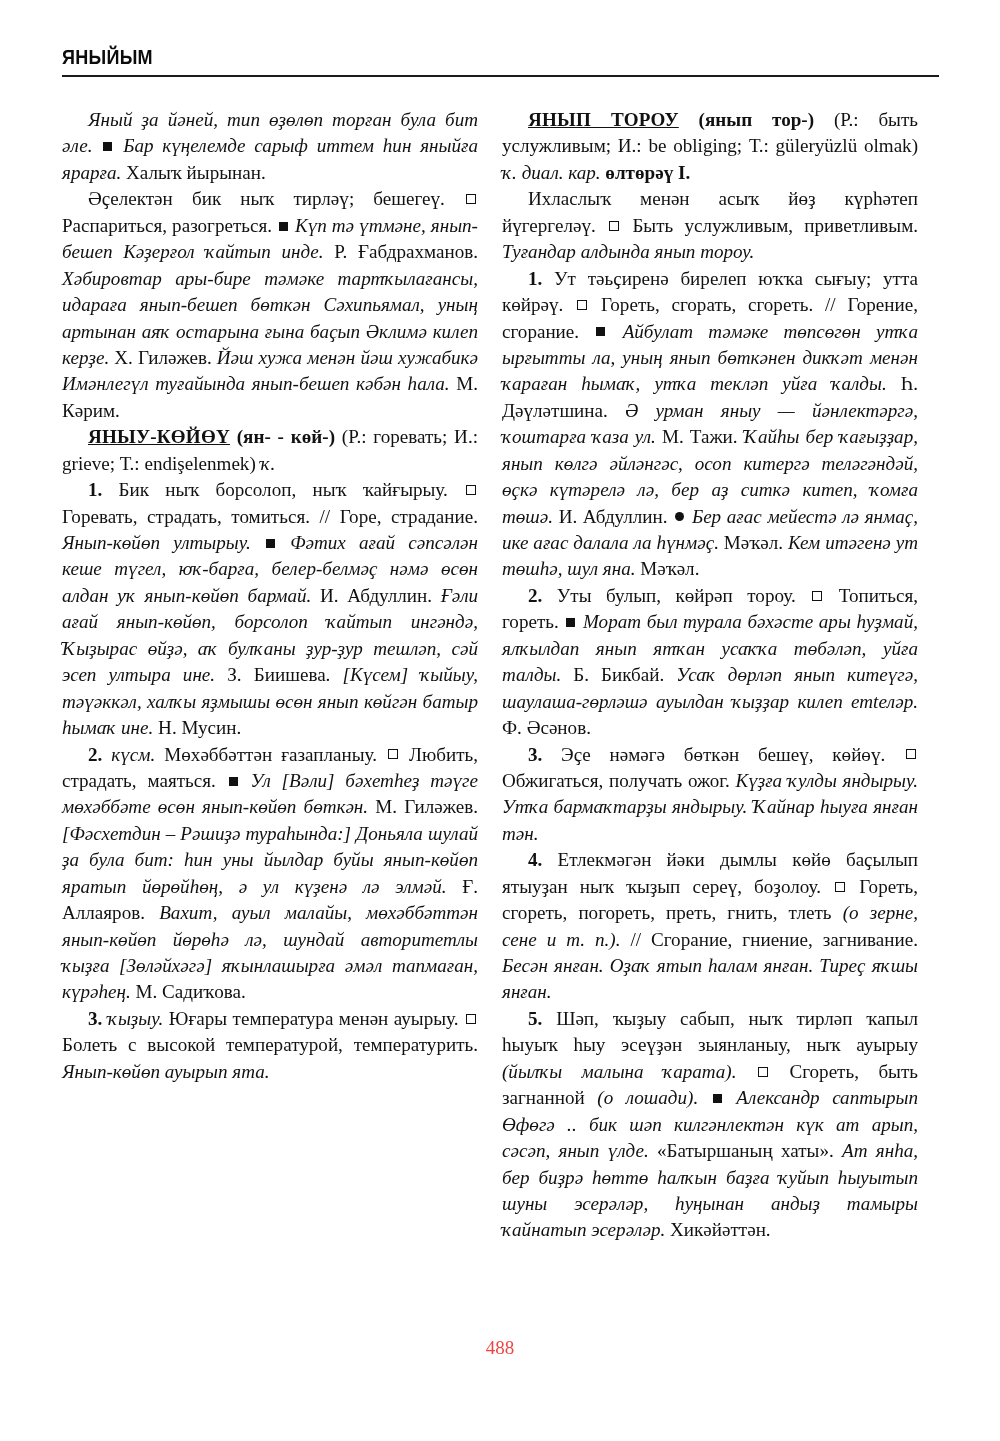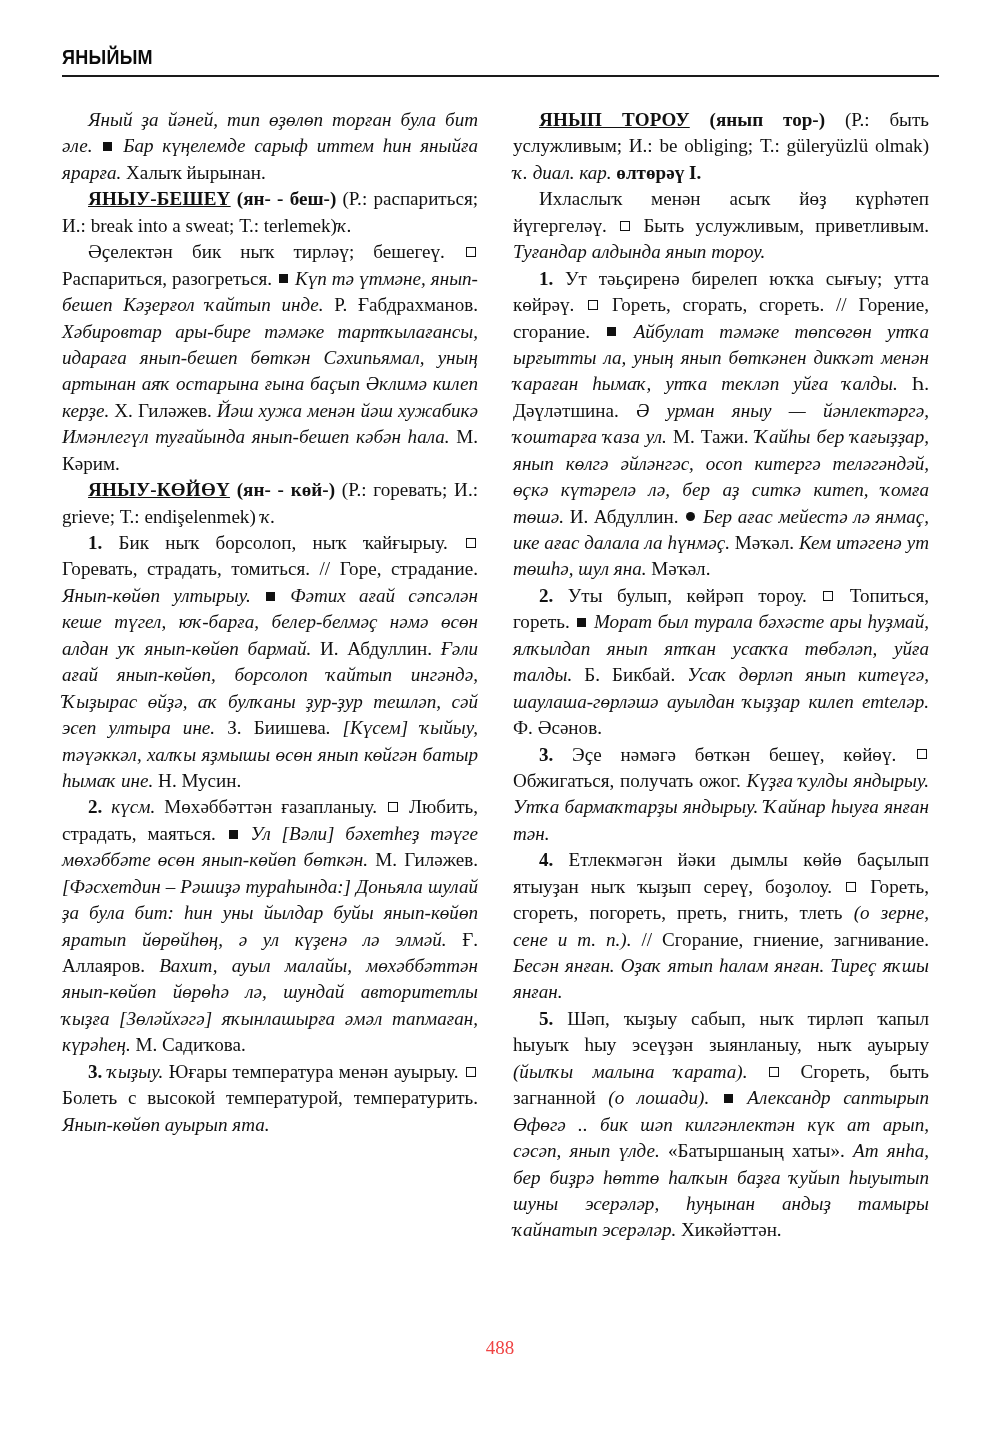--- a/index.html
+++ b/index.html
@@ -45,21 +45,21 @@
     background: #1a1a1a;
     width: 877px;
   }
   
   .columns {
     position: absolute;
     left: 62px;
     top: 107px;
     width: 877px;
     display: flex;
-    gap: 35px;
+    gap: 24px;
   }
   .col {
     width: 416px;
   }
   .para {
     font-size: 19.1px;
     line-height: 1.385;
     text-align: justify;
     text-justify: inter-word;
     margin: 0;
@@ -121,21 +121,20 @@
     <div class="head-rule"></div>
   </div>
 
   <div class="columns">
 
     <div class="col">
 
       <p class="para indent"><span class="it">Яный ҙа йәней, тип өҙөлөп торған була бит әле.</span> <span class="sq-filled"></span> <span class="it">Бар күңелемде сарыф иттем һин яныйға ярарға.</span> <span>Халыҡ йырынан.</span></p>
 
 
-      <p class="para indent"><span class="hw">ЯНЫУ-БЕШЕҮ</span> <span class="bold">(ян- - беш-)</span> <span>(Р.:</span> <span>распариться;</span> <span>И.:</span> <span>break into a sweat;</span> <span>Т.:</span> <span>terlemek)</span><span class="it">ҡ.</span></p>
 
       <p class="para indent"><span>Әҫелектән бик ныҡ тирләү; бешегеү.</span> <span class="sq-open"></span> <span>Распариться, разогреться.</span> <span class="sq-filled"></span> <span class="it">Күп тә үтмәне, янып-бешеп Кәҙерғол ҡайтып инде.</span> <span>Р. Ғабдрахманов.</span> <span class="it">Хәбировтар ары-бире тәмәке тартҡылағансы, идараға янып-бешеп бөткән Сәхипьямал, уның артынан аяҡ остарына ғына баҫып Әклимә килеп керҙе.</span> <span>Х. Гиләжев.</span> <span class="it">Йәш хужа менән йәш хужабикә Имәнлегүл туғайында янып-бешеп кәбән һала.</span> <span>М. Кәрим.</span></p>
 
       <p class="para indent"><span class="hw">ЯНЫУ-КӨЙӨҮ</span> <span class="bold">(ян- - көй-)</span> <span>(Р.:</span> <span>горевать;</span> <span>И.:</span> <span>grieve;</span> <span>Т.:</span> <span>endişelenmek)</span> <span class="it">ҡ.</span></p>
 
       <p class="para indent"><span class="bold">1.</span> <span>Бик ныҡ борсолоп, ныҡ ҡайғырыу.</span> <span class="sq-open"></span> <span>Горевать, страдать, томиться. // Горе, страдание.</span> <span class="it">Янып-көйөп ултырыу.</span> <span class="sq-filled"></span> <span class="it">Фәтих ағай сәпсәлән кеше түгел, юҡ-барға, белер-белмәҫ нәмә өсөн алдан уҡ янып-көйөп бармай.</span> <span>И. Абдуллин.</span> <span class="it">Ғәли ағай янып-көйөп, борсолоп ҡайтып ингәндә, Ҡыҙырас өйҙә, аҡ булҡаны ҙур-ҙур тешләп, сәй эсеп ултыра ине.</span> <span>З. Биишева.</span> <span class="it">[Күсем] ҡыйыу, тәүәккәл, халҡы яҙмышы өсөн янып көйгән батыр һымаҡ ине.</span> <span>Н. Мусин.</span></p>
 
       <p class="para indent"><span class="bold">2.</span> <span class="it">күсм.</span> <span>Мөхәббәттән ғазапланыу.</span> <span class="sq-open"></span> <span>Любить, страдать, маяться.</span> <span class="sq-filled"></span> <span class="it">Ул [Вәли] бәхетһеҙ тәүге мөхәббәте өсөн янып-көйөп бөткән.</span> <span>М. Гиләжев.</span> <span class="it">[Фәсхетдин – Рәшиҙә тураһында:] Доньяла шулай ҙа була бит: һин уны йылдар буйы янып-көйөп яратып йөрөйһөң, ә ул күҙенә лә элмәй.</span> <span>Ғ. Аллаяров.</span> <span class="it">Вахит, ауыл малайы, мөхәббәттән янып-көйөп йөрөһә лә, шундай авторитетлы ҡыҙға [Зөләйхәгә] яҡынлашырға әмәл тапмаған, күрәһең.</span> <span>М. Садиҡова.</span></p>
 
       <p class="para indent"><span class="bold">3.</span> <span class="it">ҡыҙыу.</span> <span>Юғары температура менән ауырыу.</span> <span class="sq-open"></span> <span>Болеть с высокой температурой, температурить.</span> <span class="it">Янып-көйөп ауырып ята.</span></p>

